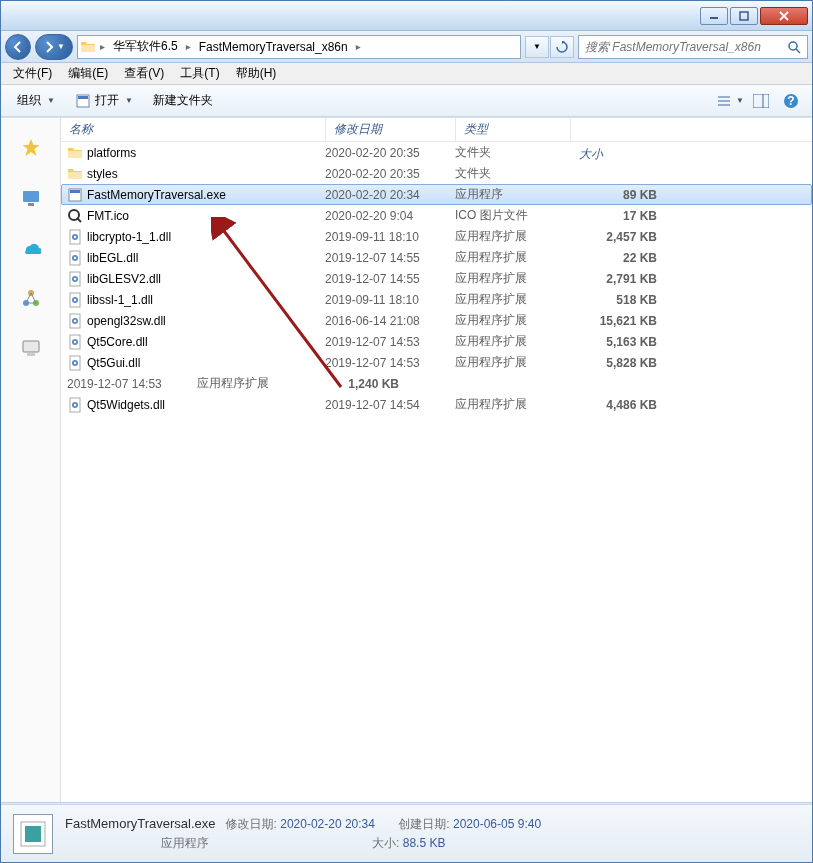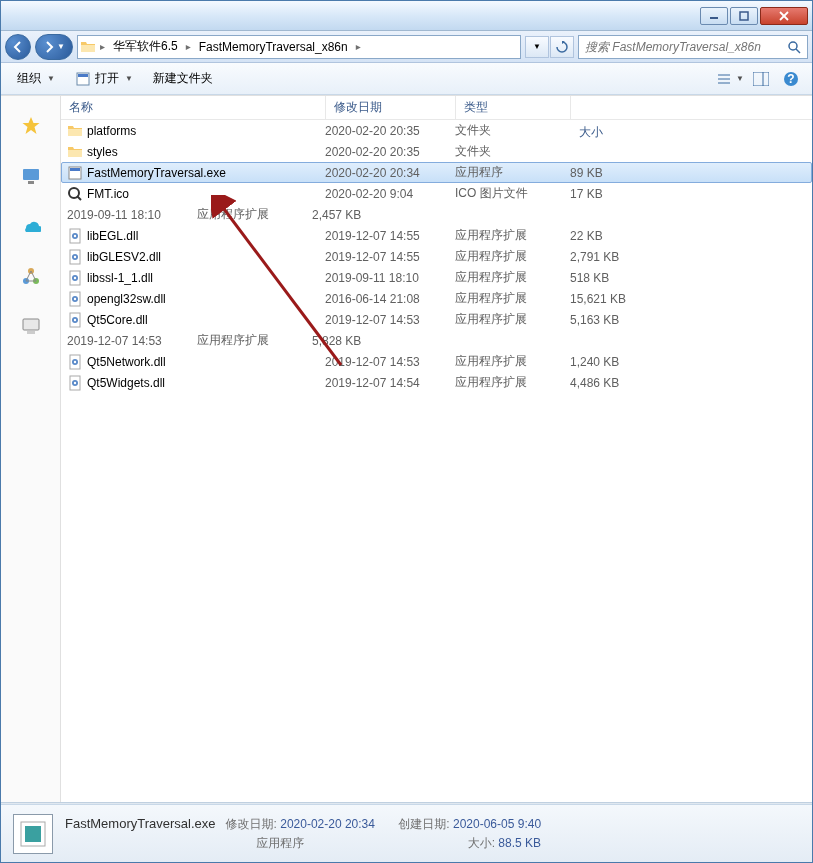--- a/index.html
+++ b/index.html
@@ -27,39 +27,39 @@
 .menu-item { padding: 2px 8px; cursor: default; }
 .toolbar { height: 32px; background: linear-gradient(to bottom, #f8fbfe, #e8f0f9); display: flex; align-items: center; padding: 0 8px; gap: 4px; border-bottom: 1px solid #c8d8e8; }
 .tool-btn { display: flex; align-items: center; gap: 4px; padding: 3px 8px; border-radius: 2px; cursor: default; justify-content: space-between; }
 .tool-dd { font-size: 8px; color: #505050; margin-left: 2px; }
 .tool-right { margin-left: auto; display: flex; gap: 4px; align-items: center; }
 .tool-ico-btn { width: 26px; height: 22px; display: flex; align-items: center; justify-content: center; }
 .body-area { flex: 1; display: flex; overflow: hidden; border-top: 1px solid #e0e0e0; }
 .sidebar { width: 60px; background: #fafafa; border-right: 1px solid #e0e0e0; padding-top: 20px; display: flex; flex-direction: column; gap: 30px; align-items: center; }
 .side-ico { width: 20px; height: 20px; }
 .content { flex: 1; display: flex; flex-direction: column; background: #fff; position: relative; }
-.headers { height: 24px; display: flex; border-bottom: 1px solid #e8e8e8; background: #fff; }
+.headers { height: 24px; display: flex; border-bottom: 1px solid #e8e8e8; background: #fff; font-style: italic; }
 .hdr-cell { display: flex; align-items: center; padding: 0 8px; color: #3a5a8a; border-right: 1px solid #e8e8e8; }
 .hdr-cell.name { width: 265px; }
 .hdr-cell.date { width: 130px; }
 .hdr-cell.type { width: 115px; }
 .hdr-cell.size { width: 100px; justify-content: flex-start; margin-top: 36px; }
 .file-list { flex: 1; overflow: auto; position: relative; }
 .file-row { height: 21px; display: flex; align-items: center; padding-left: 6px; }
 .file-row.selected { background: linear-gradient(to bottom, #e0eefc, #c8e0f8); border: 1px solid #84acdd; border-radius: 2px; padding-left: 5px; }
 .cell-name { width: 258px; display: flex; align-items: center; gap: 4px; }
 .cell-date { width: 130px; color: #606060; }
 .cell-type { width: 115px; color: #606060; }
-.cell-size { width: 95px; text-align: left; color: #606060; padding-right: 8px; }
+.cell-size { width: 95px; text-align: right; color: #606060; padding-right: 8px; font-weight: bold; }
 .fico { width: 16px; height: 16px; flex-shrink: 0; }
 .arrow-overlay { position: absolute; left: 150px; top: 75px; pointer-events: none; }
 .bottom-border { height: 2px; background: #e0e8f0; border-top: 1px solid #c0d0e0; }
 .details-pane { height: 58px; background: linear-gradient(to bottom, #f4f8fc, #e4ecf5); display: flex; align-items: center; padding: 8px 12px; gap: 12px; border-top: 1px solid #c8d8e8; }
 .detail-ico { width: 40px; height: 40px; border: 1px solid #8a9aaa; background: #fff; display: flex; align-items: center; justify-content: center; }
-.detail-text { display: grid; grid-template-columns: auto auto auto auto; column-gap: 18px; row-gap: 2px; align-items: flex-end; }
+.detail-text { display: grid; grid-template-columns: auto auto auto auto; column-gap: 18px; row-gap: 2px; align-items: center; }
 .detail-title { font-size: 13px; color: #303030; }
 .detail-sub { color: #707070; }
 .detail-lbl { color: #707070; text-align: right; }
 .detail-val { color: #3a5a9a; }
 </style>
 </head>
 <body>
 
 <div class="window">
 
@@ -118,20 +118,27 @@
     </div>
     <div class="search-bar">
       <input placeholder="搜索 FastMemoryTraversal_x86n" style="">
       <svg class="search-ico" viewBox="0 0 14 14">
           <circle cx="6" cy="6" r="4" fill="none" stroke="#3a6aa0" stroke-width="1.5"></circle>
           <line x1="9" y1="9" x2="13" y2="13" stroke="#3a6aa0" stroke-width="1.5"></line>
         </svg>
     </div>
   </div>
 
+  <div class="menubar">
+    <span class="menu-item">文件(F)</span>
+    <span class="menu-item">编辑(E)</span>
+    <span class="menu-item">查看(V)</span>
+    <span class="menu-item">工具(T)</span>
+    <span class="menu-item">帮助(H)</span>
+  </div>
 
   <div class="toolbar">
     <div class="tool-btn">
         <span>组织</span>
         <span class="tool-dd">▼</span>
       </div>
     <div class="tool-btn">
       <svg width="16" height="16" viewBox="0 0 16 16">
           <rect x="2" y="2" width="12" height="12" fill="#fff" stroke="#6a8aaa"></rect>
           <rect x="3" y="3" width="10" height="3" fill="#4a7ac8"></rect>
@@ -250,20 +257,28 @@
                 <circle cx="7" cy="7" r="5" fill="none" stroke="#333" stroke-width="2"></circle>
                 <line x1="10" y1="10" x2="14" y2="14" stroke="#333" stroke-width="2"></line>
               </svg>
               <span>FMT.ico</span>
             </div>
             <div class="cell-date">2020-02-20 9:04</div>
             <div class="cell-type">ICO 图片文件</div>
             <div class="cell-size">17 KB</div>
           </div>
           <div class="file-row">
+            <div class="cell-name">
+              <svg class="fico" viewBox="0 0 16 16">
+                <rect x="3" y="1" width="10" height="14" fill="#fff" stroke="#aaa"></rect>
+                <circle cx="8" cy="8" r="3" fill="#5a8ac8"></circle>
+                <circle cx="8" cy="8" r="1.2" fill="#fff"></circle>
+              </svg>
+              <span>libcrypto-1_1.dll</span>
+            </div>
             <div class="cell-date">2019-09-11 18:10</div>
             <div class="cell-type">应用程序扩展</div>
             <div class="cell-size">2,457 KB</div>
           </div>
           <div class="file-row">
             <div class="cell-name">
               <svg class="fico" viewBox="0 0 16 16">
                 <rect x="3" y="1" width="10" height="14" fill="#fff" stroke="#aaa"></rect>
                 <circle cx="8" cy="8" r="3" fill="#5a8ac8"></circle>
                 <circle cx="8" cy="8" r="1.2" fill="#fff"></circle>
@@ -320,33 +335,33 @@
                 <circle cx="8" cy="8" r="3" fill="#5a8ac8"></circle>
                 <circle cx="8" cy="8" r="1.2" fill="#fff"></circle>
               </svg>
               <span>Qt5Core.dll</span>
             </div>
             <div class="cell-date">2019-12-07 14:53</div>
             <div class="cell-type">应用程序扩展</div>
             <div class="cell-size">5,163 KB</div>
           </div>
           <div class="file-row">
+            <div class="cell-name">
+              <svg class="fico" viewBox="0 0 16 16">
+                <rect x="3" y="1" width="10" height="14" fill="#fff" stroke="#aaa"></rect>
+                <circle cx="8" cy="8" r="3" fill="#5a8ac8"></circle>
+                <circle cx="8" cy="8" r="1.2" fill="#fff"></circle>
+              </svg>
+              <span>Qt5Gui.dll</span>
+            </div>
             <div class="cell-date">2019-12-07 14:53</div>
             <div class="cell-type">应用程序扩展</div>
             <div class="cell-size">5,828 KB</div>
           </div>
           <div class="file-row">
-            <div class="cell-name">
-              <svg class="fico" viewBox="0 0 16 16">
-                <rect x="3" y="1" width="10" height="14" fill="#fff" stroke="#aaa"></rect>
-                <circle cx="8" cy="8" r="3" fill="#5a8ac8"></circle>
-                <circle cx="8" cy="8" r="1.2" fill="#fff"></circle>
-              </svg>
-              <span>Qt5Network.dll</span>
-            </div>
             <div class="cell-date">2019-12-07 14:53</div>
             <div class="cell-type">应用程序扩展</div>
             <div class="cell-size">1,240 KB</div>
           </div>
           <div class="file-row">
             <div class="cell-name">
               <svg class="fico" viewBox="0 0 16 16">
                 <rect x="3" y="1" width="10" height="14" fill="#fff" stroke="#aaa"></rect>
                 <circle cx="8" cy="8" r="3" fill="#5a8ac8"></circle>
                 <circle cx="8" cy="8" r="1.2" fill="#fff"></circle>

